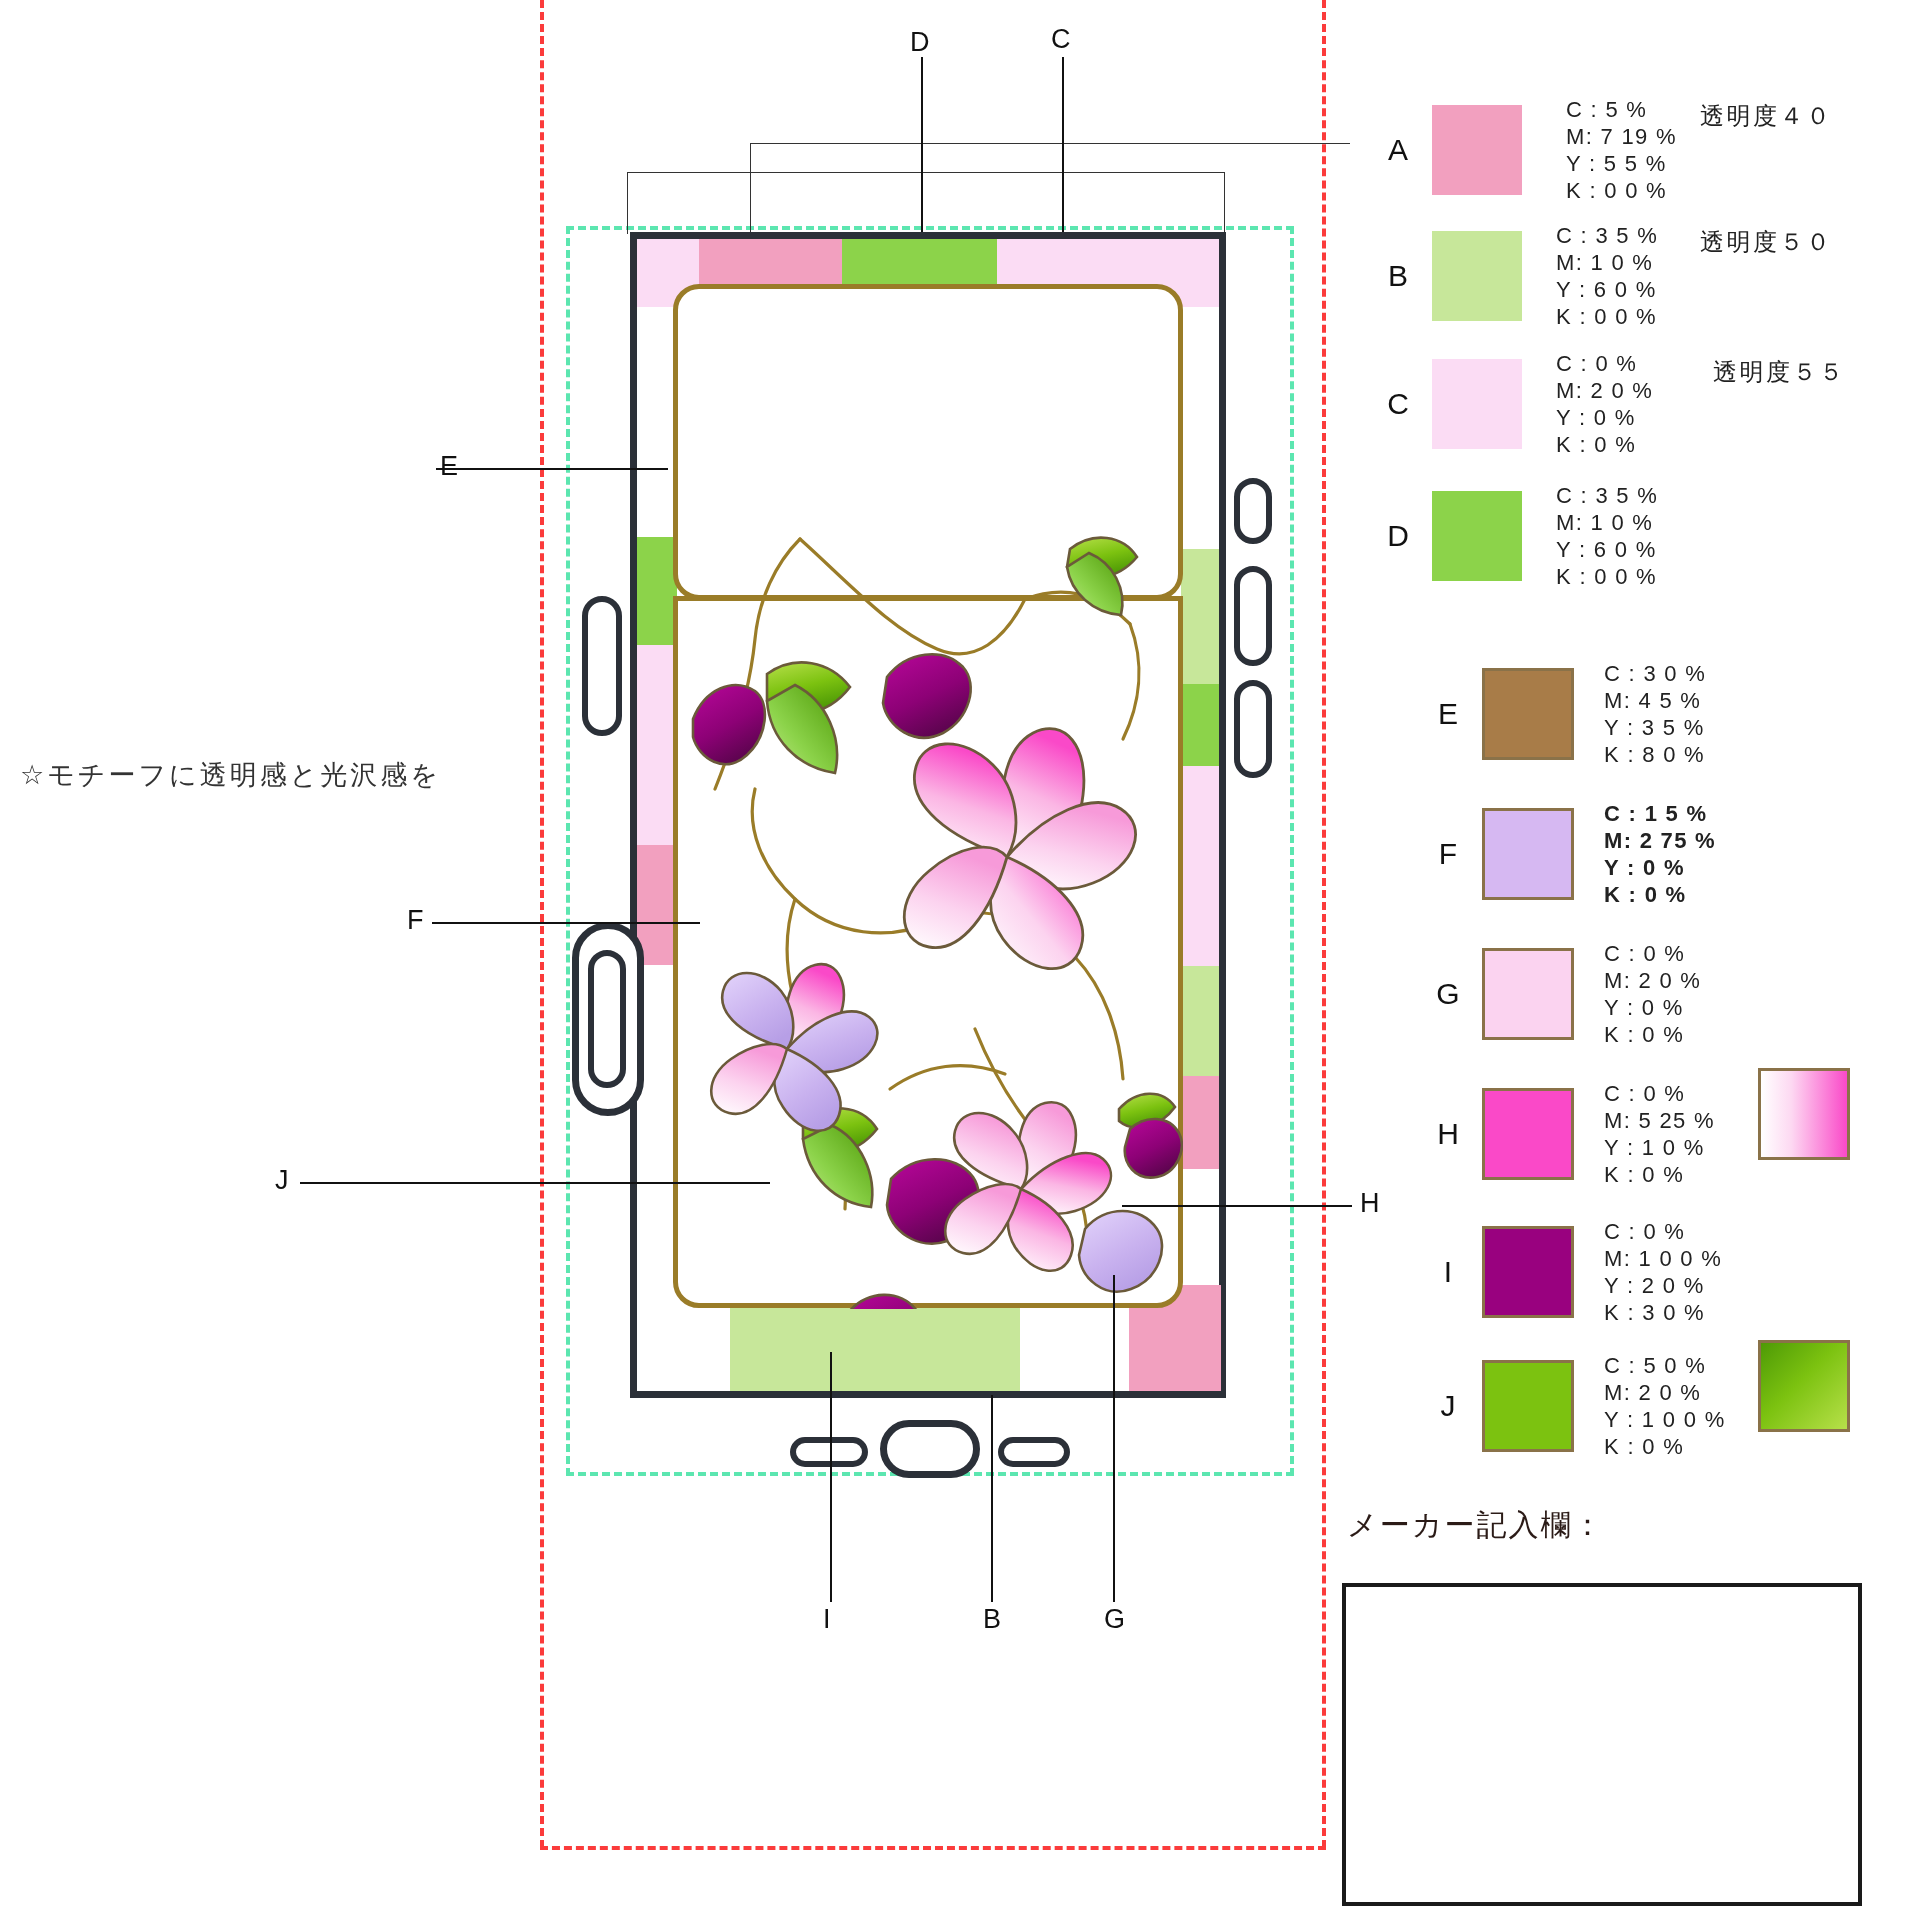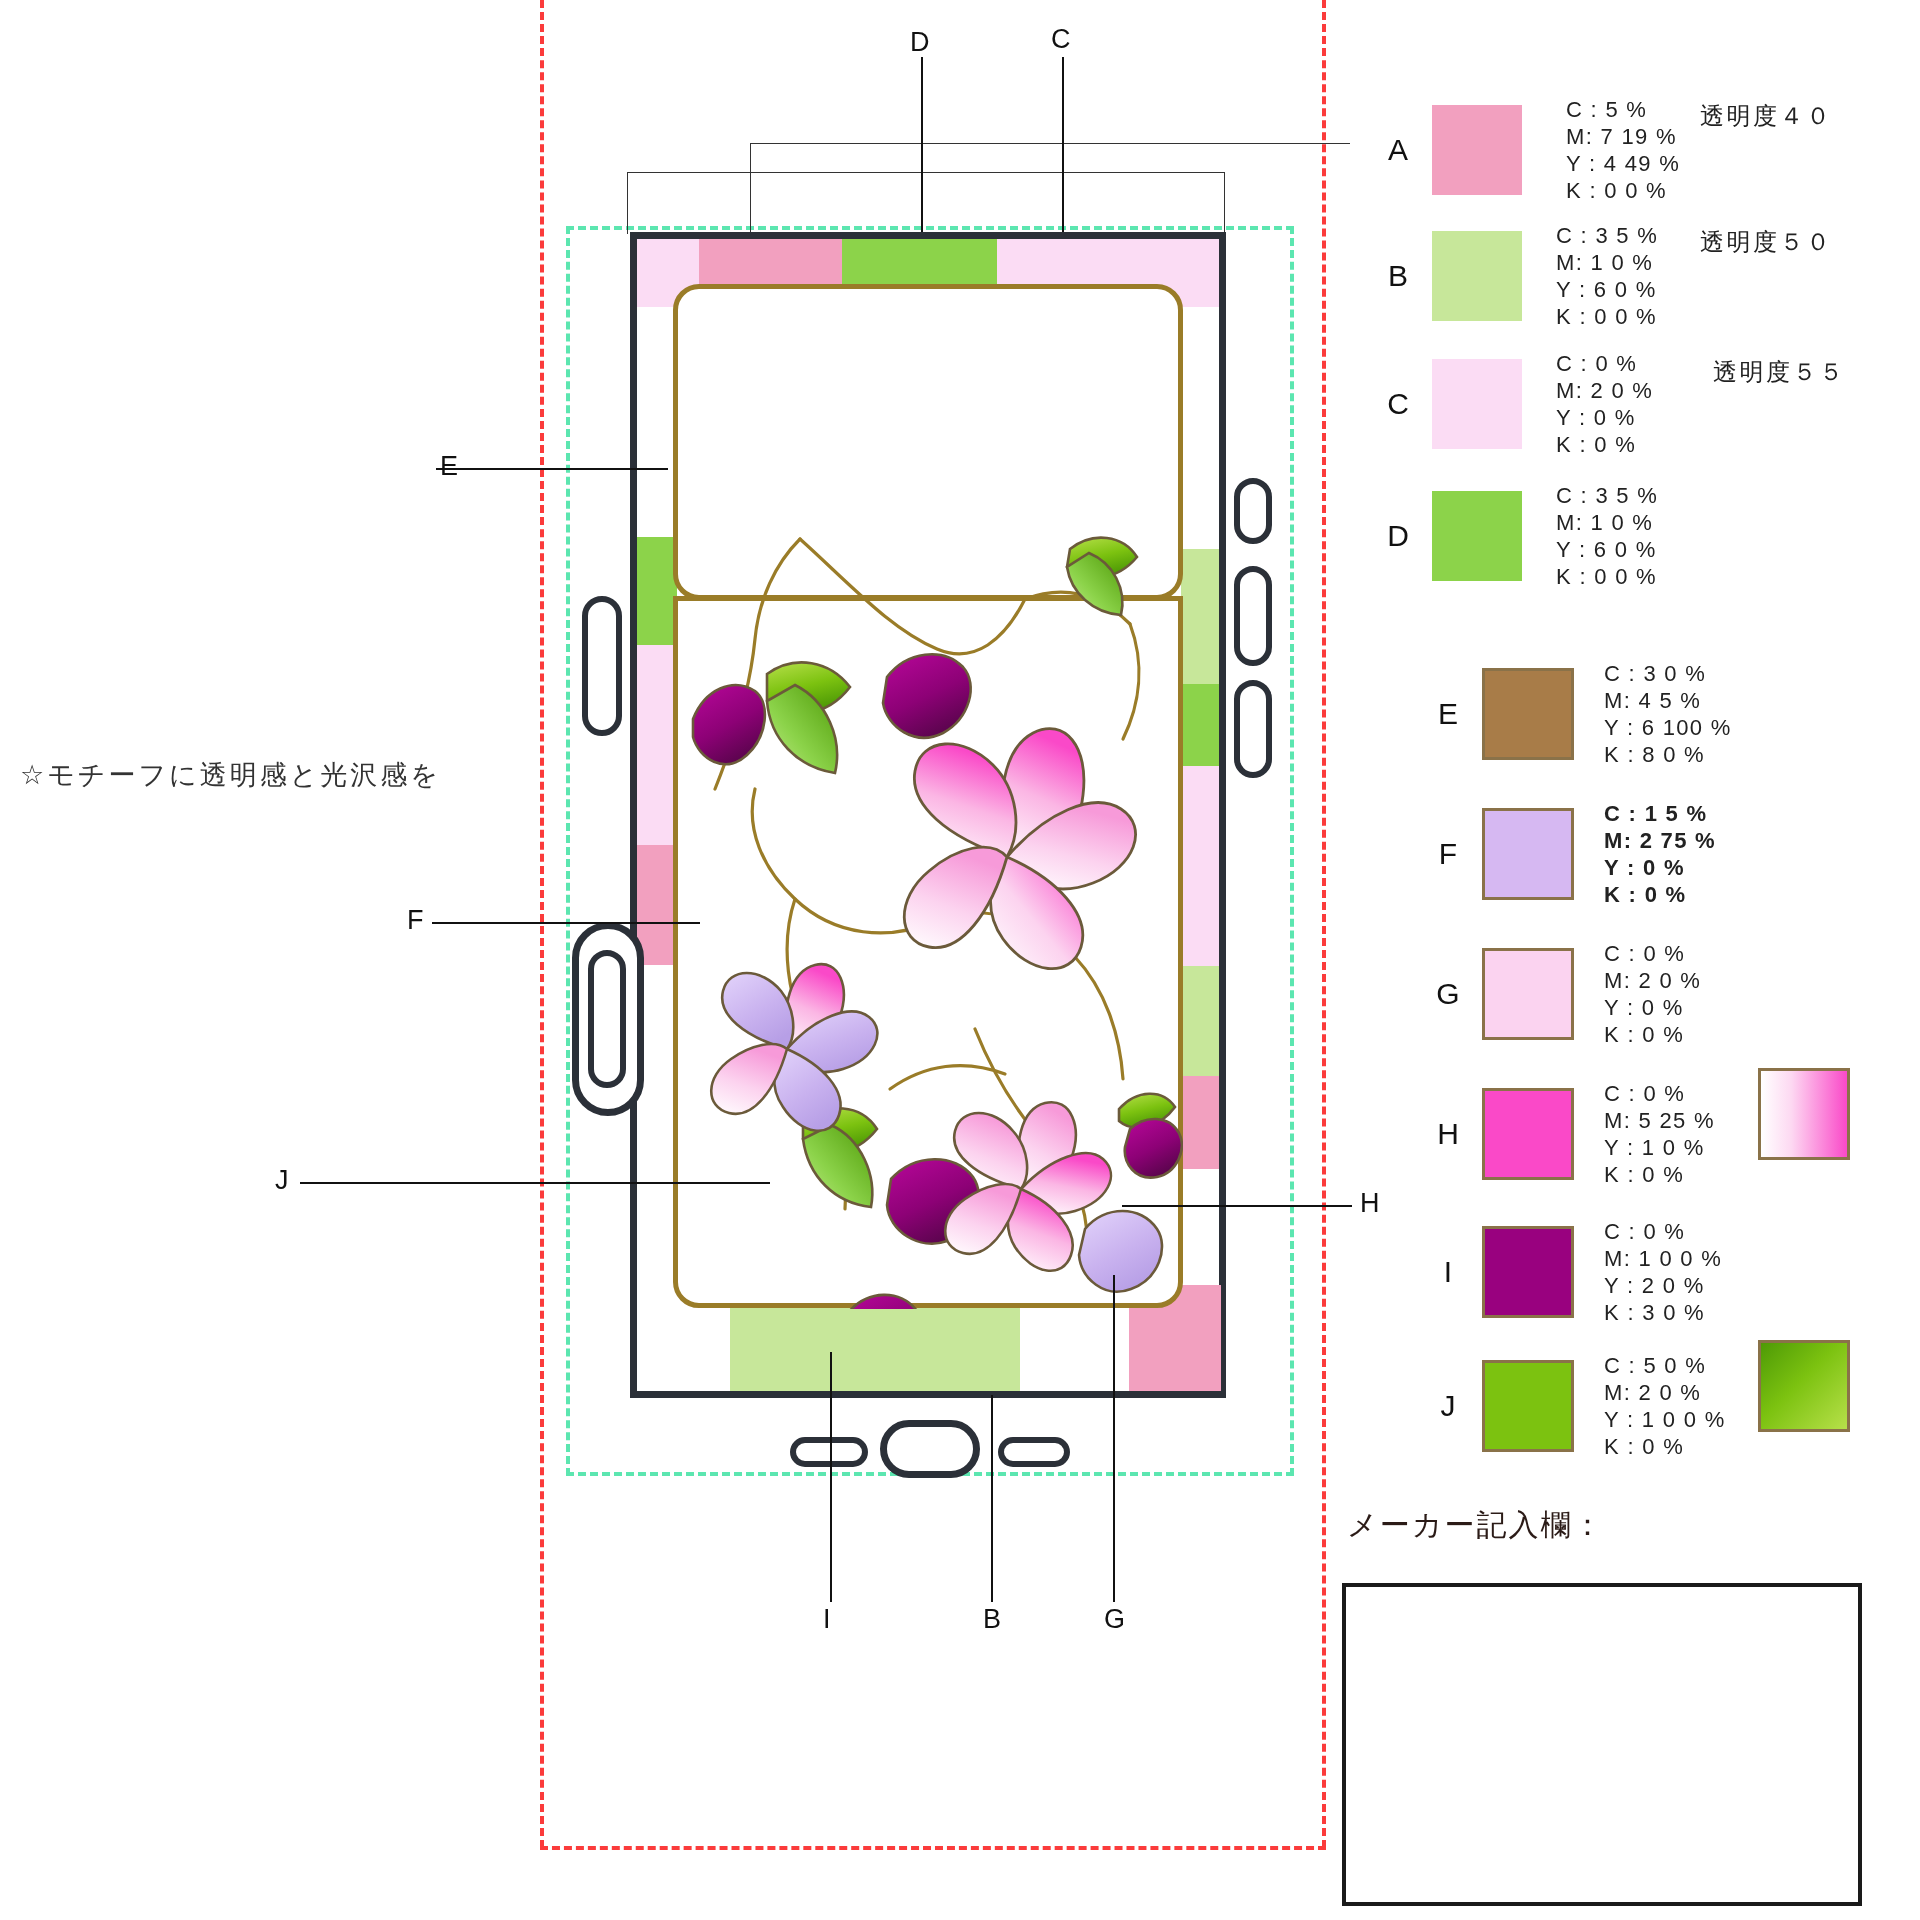--- a/index.html
+++ b/index.html
@@ -228,21 +228,21 @@
 <div class="lbl nosel" style="left:1104px;top:1604px;">G</div>
 
 <div id="note-text" class="jp nosel">☆モチーフに透明感と光沢感を</div>
 
 <div class="sw-row" style="left:1378px;top:96px;">
   <div class="sw-letter nosel">A</div>
   <div class="sw-box" style="background:#f2a0bf;margin-left:14px;"></div>
   <div style="margin-left:44px;">
     <div class="cmyk nosel">C : 5 %</div>
     <div class="cmyk nosel">M: 7 19 %</div>
-    <div class="cmyk nosel">Y : 4 49 %</div>
+    <div class="cmyk nosel">Y : 5 5 %</div>
     <div class="cmyk nosel">K : 0 0 %</div>
   </div>
 </div>
 <div class="alpha jp nosel abs" style="left:1700px;top:100px;">透明度４０</div>
 
 <div class="sw-row" style="left:1378px;top:222px;">
   <div class="sw-letter nosel">B</div>
   <div class="sw-box" style="background:#c7e79a;margin-left:14px;"></div>
   <div style="margin-left:34px;">
     <div class="cmyk nosel">C : 3 5 %</div>
@@ -275,21 +275,21 @@
     <div class="cmyk nosel">K : 0 0 %</div>
   </div>
 </div>
 
 <div class="sw-row" style="left:1428px;top:660px;">
   <div class="sw-letter nosel">E</div>
   <div class="sw-box-b" style="background:#a87c48;margin-left:14px;"></div>
   <div style="margin-left:30px;">
     <div class="cmyk nosel">C : 3 0 %</div>
     <div class="cmyk nosel">M: 4 5 %</div>
-    <div class="cmyk nosel">Y : 6 100 %</div>
+    <div class="cmyk nosel">Y : 3 5 %</div>
     <div class="cmyk nosel">K : 8 0 %</div>
   </div>
 </div>
 
 <div class="sw-row" style="left:1428px;top:800px;">
   <div class="sw-letter nosel">F</div>
   <div class="sw-box-b" style="background:#d6b8f2;margin-left:14px;"></div>
   <div style="margin-left:30px;font-weight:bold;">
     <div class="cmyk nosel">C : 1 5 %</div>
     <div class="cmyk nosel">M: 2 75 %</div>

